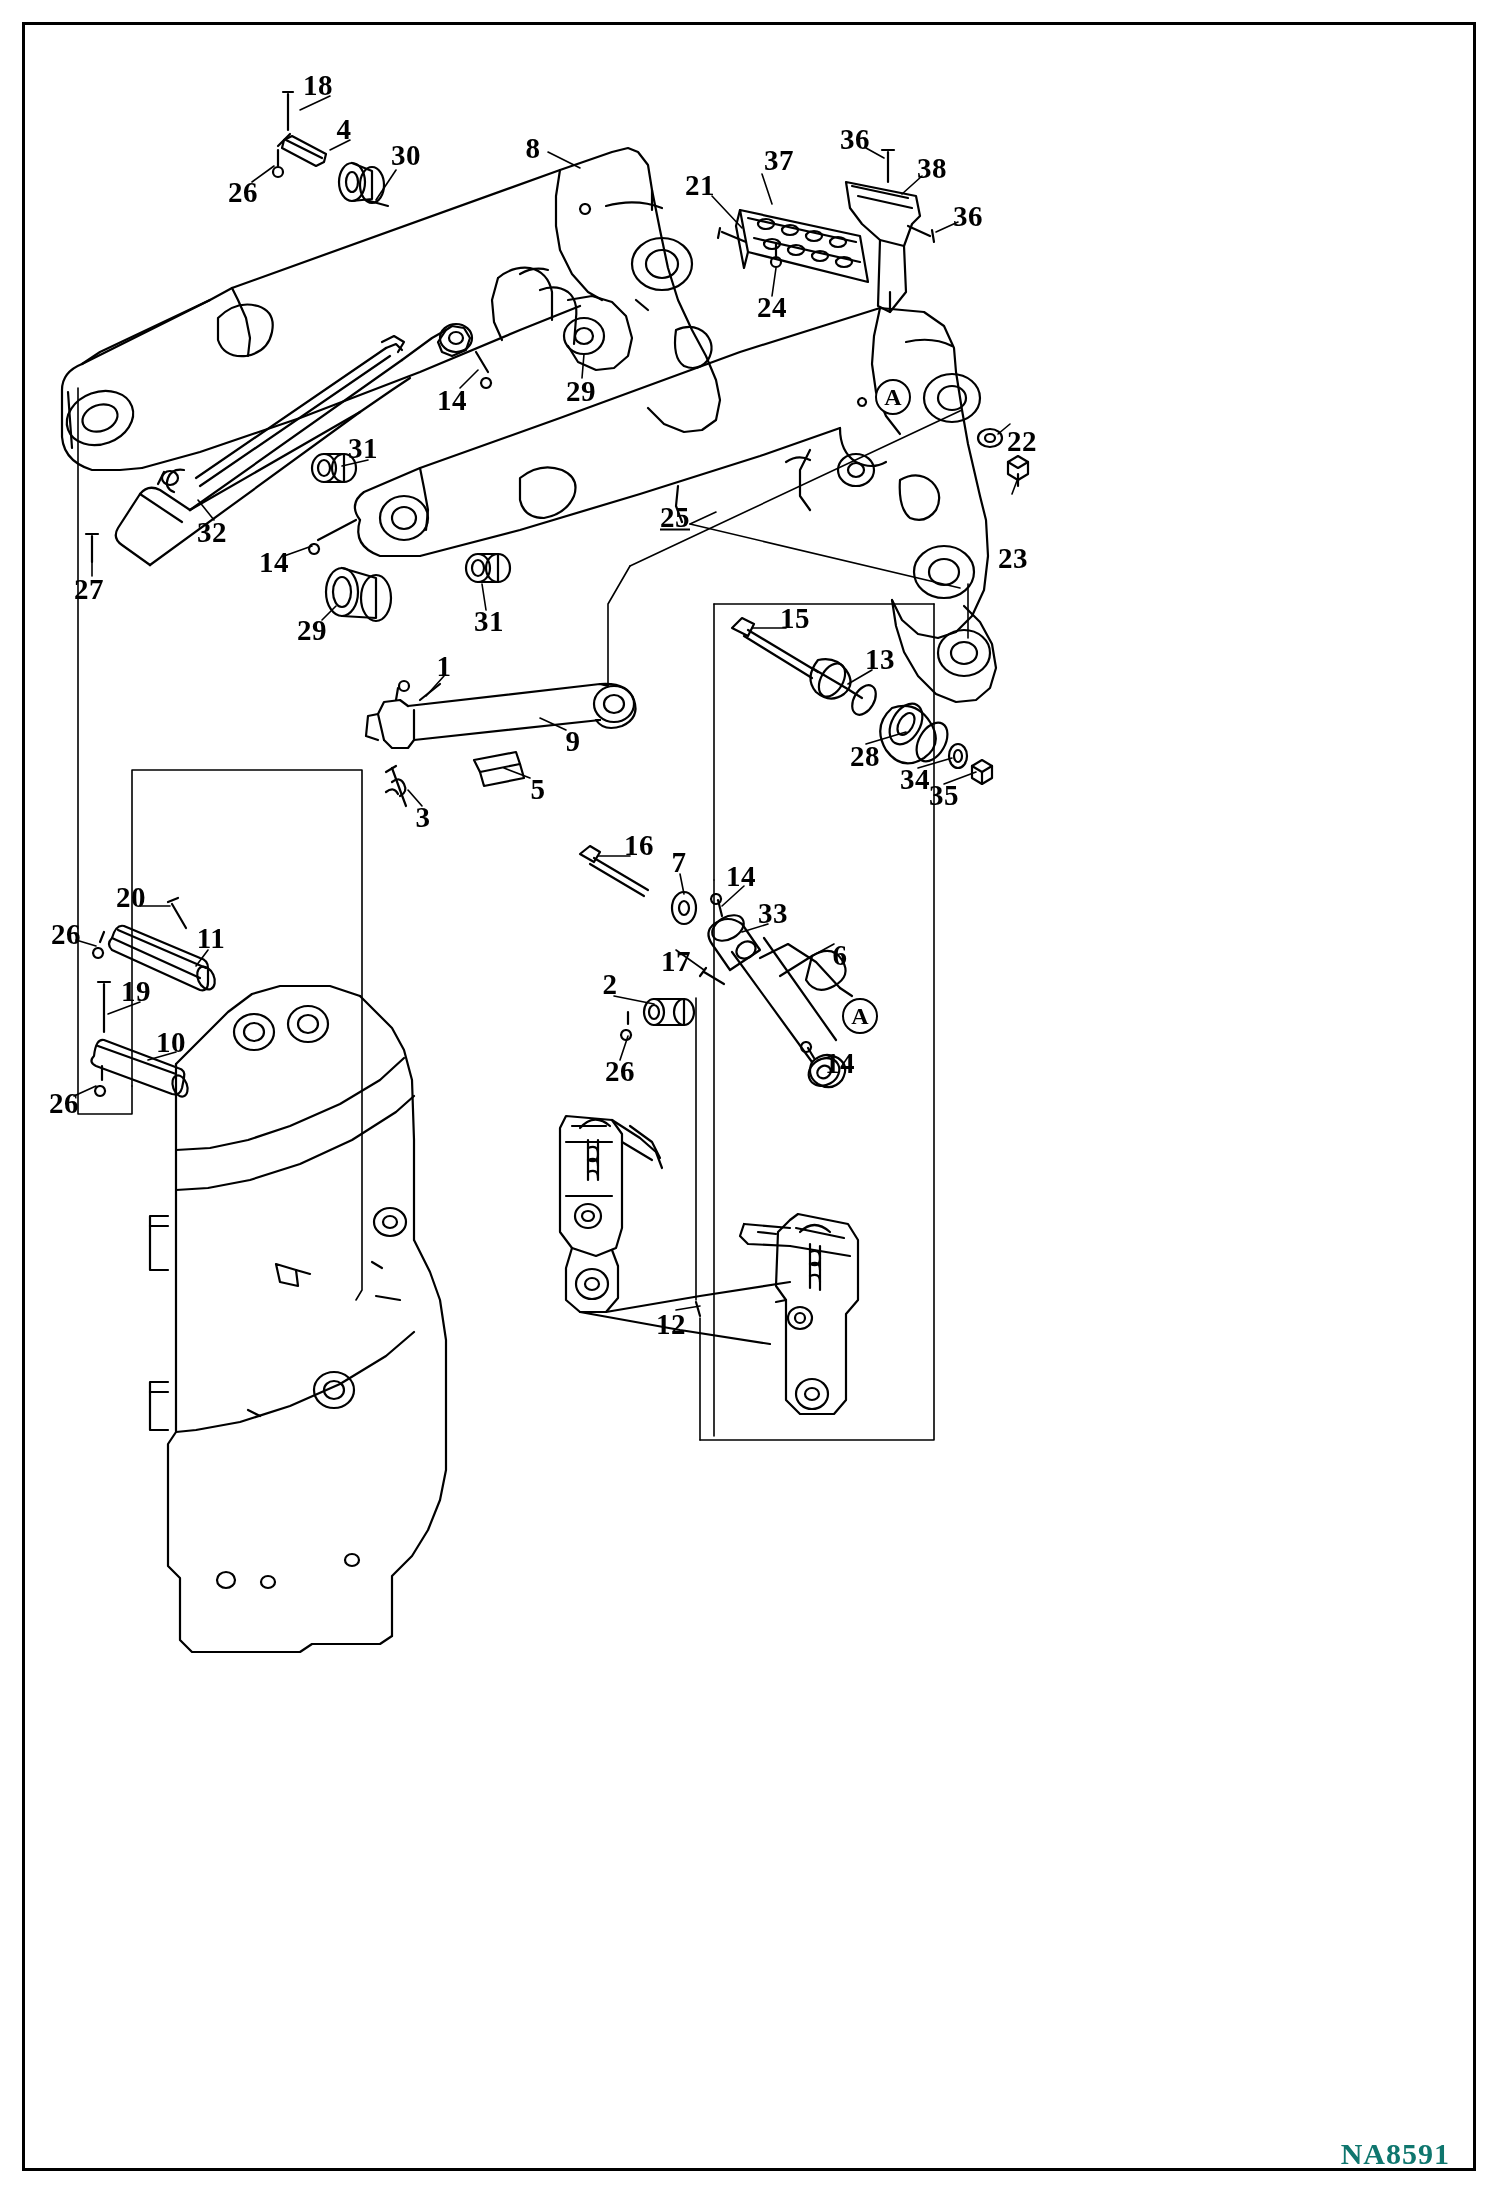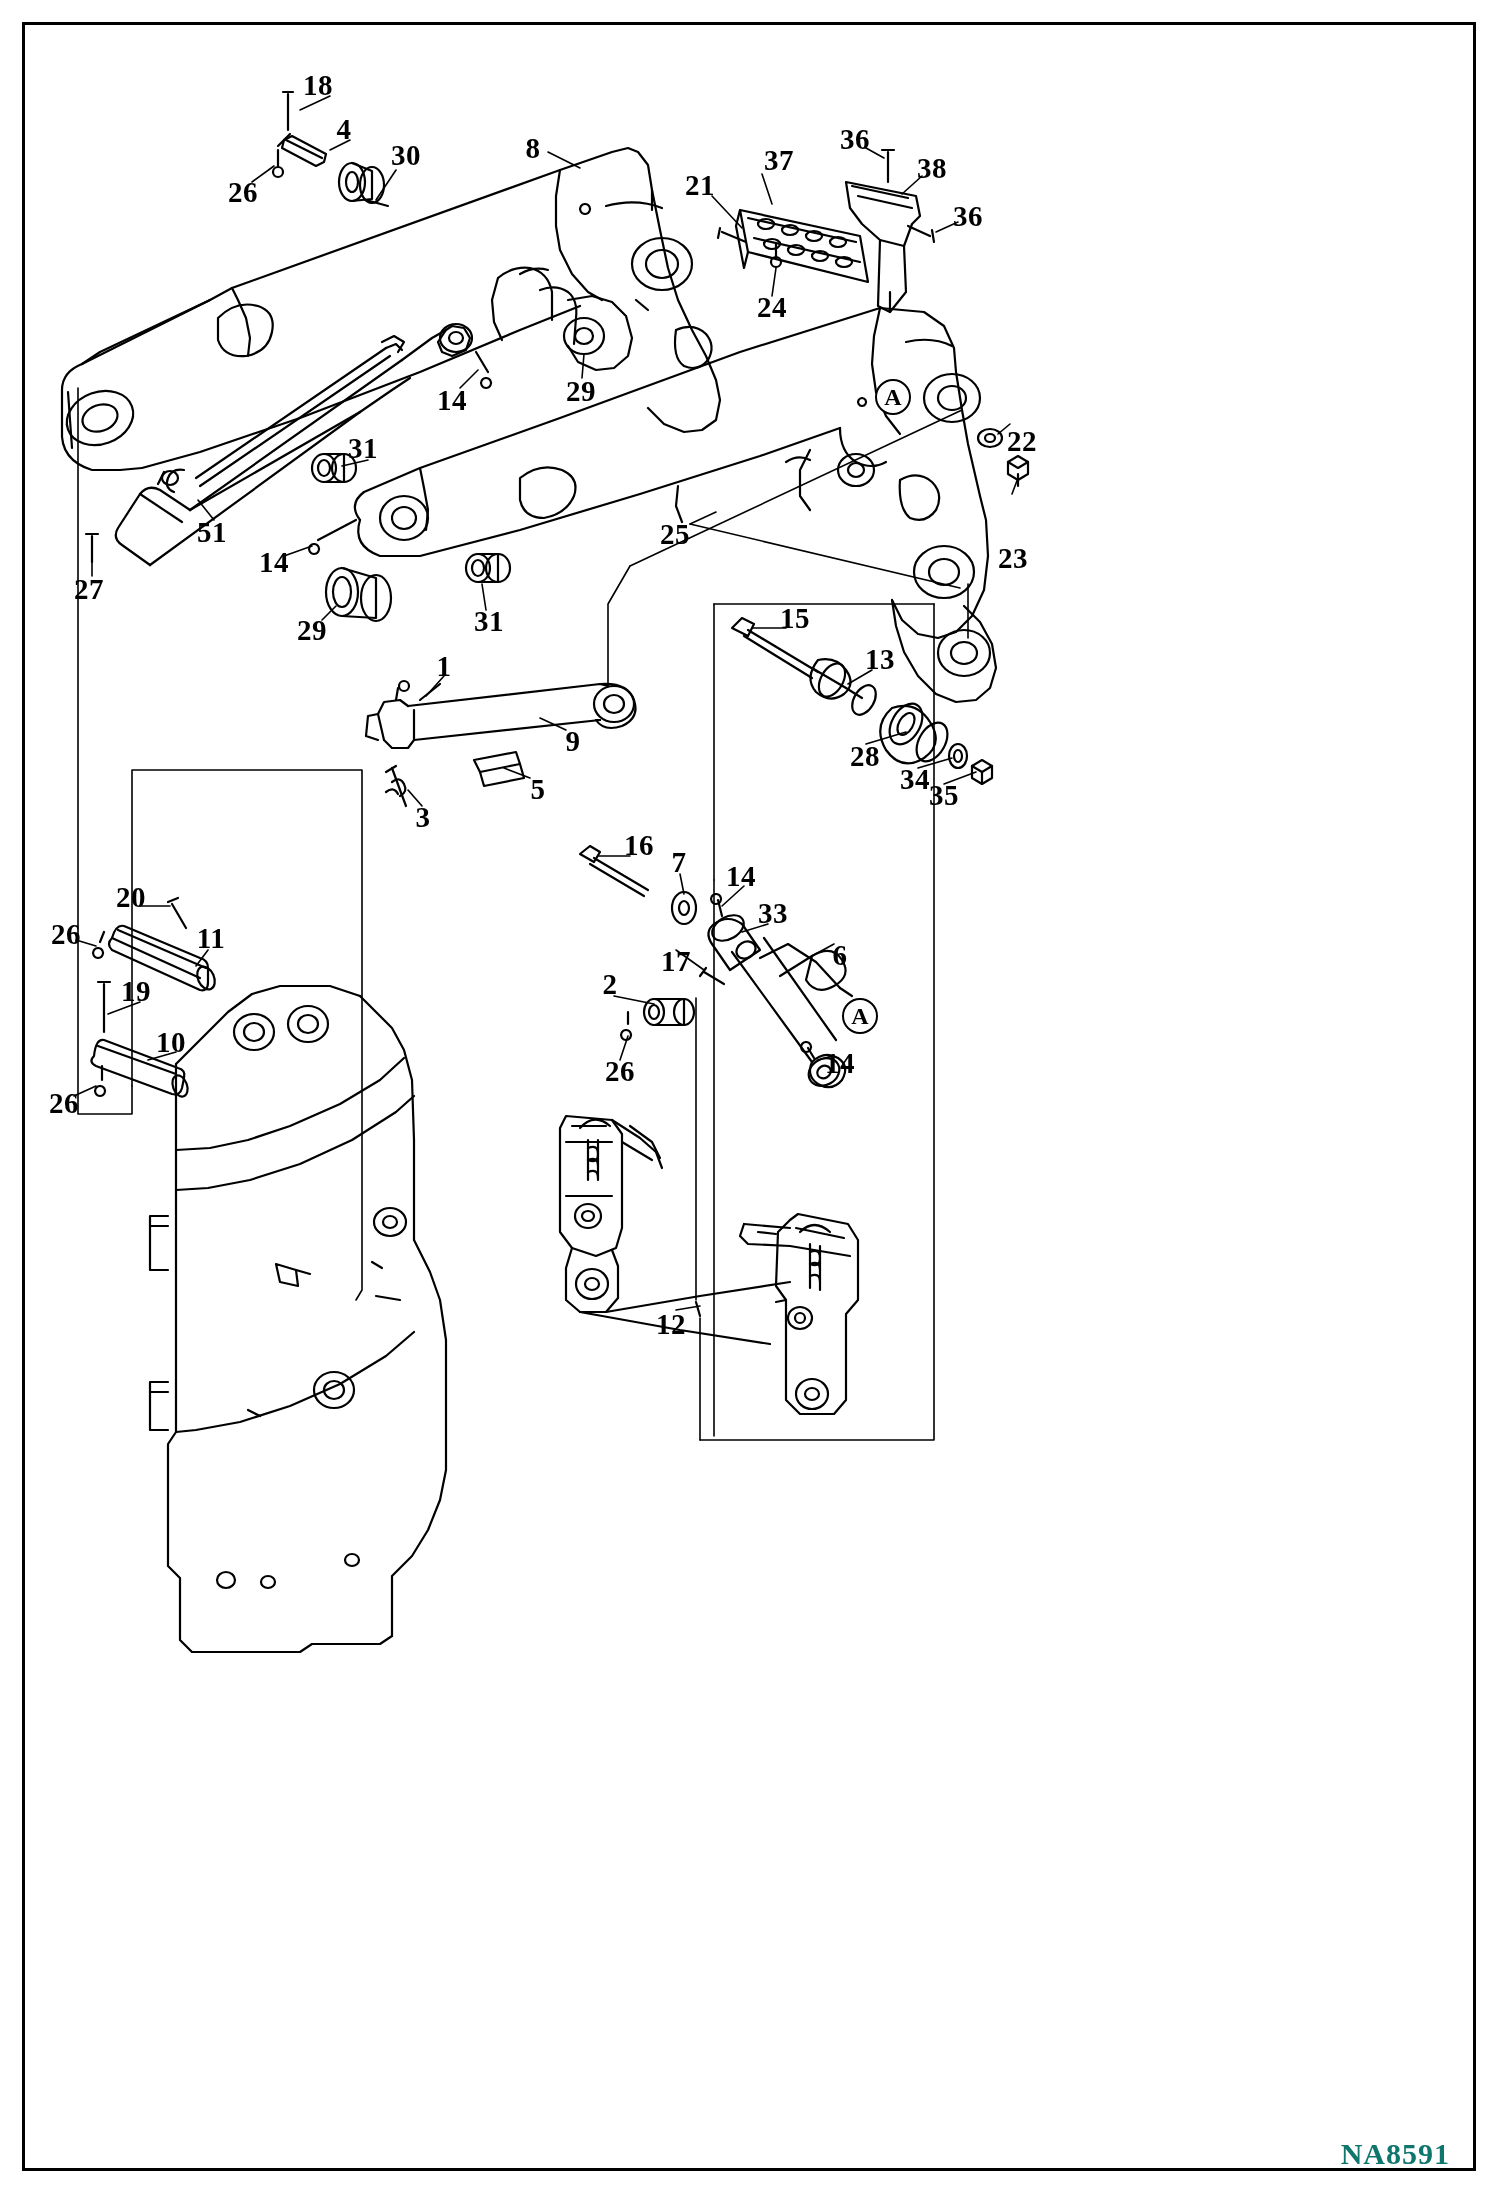--- a/index.html
+++ b/index.html
@@ -491,23 +491,23 @@
   <div class="callout" style="left:932px; top:168px;">38</div>
   <div class="callout" style="left:700px; top:185px;">21</div>
   <div class="callout" style="left:243px; top:192px;">26</div>
   <div class="callout" style="left:968px; top:216px;">36</div>
   <div class="callout" style="left:772px; top:307px;">24</div>
   <div class="callout" style="left:581px; top:391px;">29</div>
   <div class="callout" style="left:452px; top:400px;">14</div>
   <div class="callout" style="left:1022px; top:421px;margin-top:20px;">22</div>
   <div class="callout" style="left:1013px; top:526px;margin-top:32px;">23</div>
   <div class="callout" style="left:363px; top:448px;">31</div>
-  <div class="callout" style="left:675px; top:534px;">25</div>
+  <div class="callout" style="left:675px; top:517px;text-decoration:underline;">25</div>
   <div class="callout" style="left:274px; top:562px;">14</div>
-  <div class="callout" style="left:212px; top:532px;">51</div>
+  <div class="callout" style="left:212px; top:532px;">32</div>
   <div class="callout" style="left:489px; top:621px;">31</div>
   <div class="callout" style="left:312px; top:630px;">29</div>
   <div class="callout" style="left:89px; top:589px;">27</div>
   <div class="callout" style="left:795px; top:618px;">15</div>
   <div class="callout" style="left:880px; top:659px;">13</div>
   <div class="callout" style="left:444px; top:666px;">1</div>
   <div class="callout" style="left:573px; top:741px;">9</div>
   <div class="callout" style="left:538px; top:789px;">5</div>
   <div class="callout" style="left:423px; top:817px;">3</div>
   <div class="callout" style="left:865px; top:756px;">28</div>

